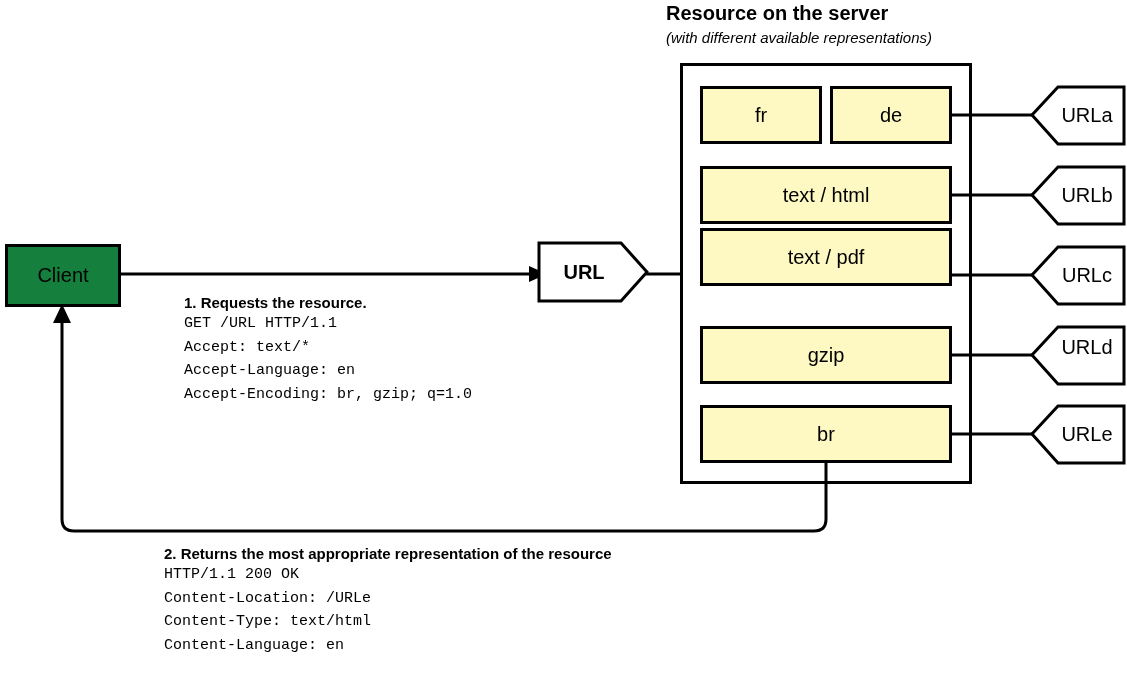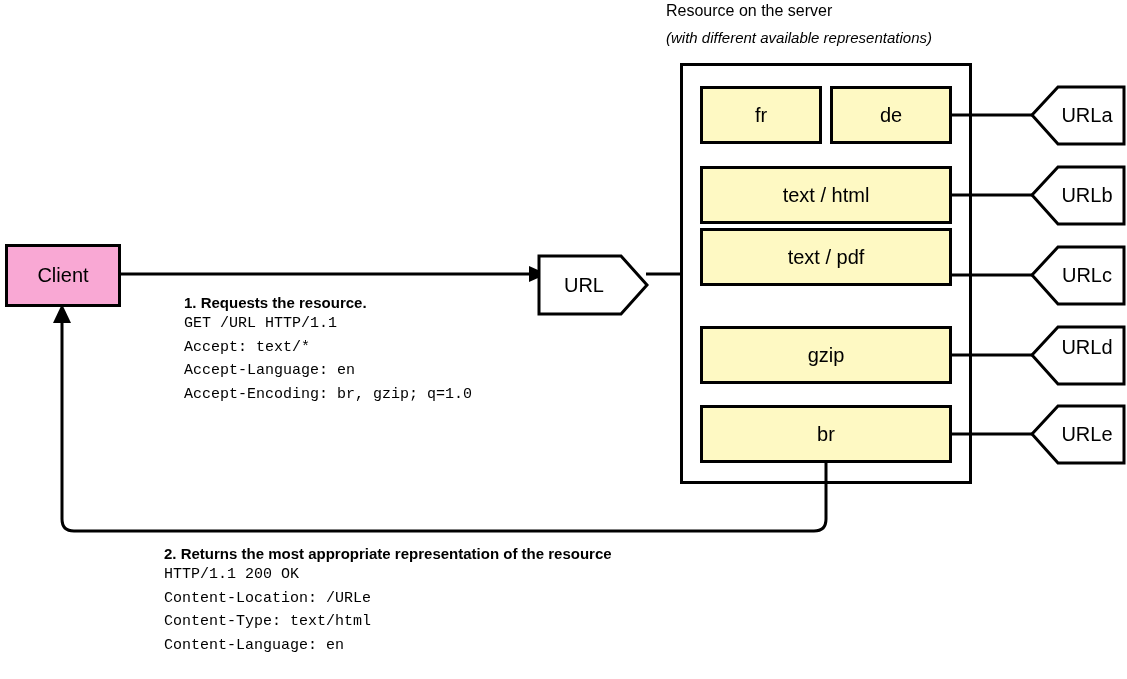--- a/index.html
+++ b/index.html
@@ -10,36 +10,36 @@
     color:#000000;
     position:relative;
     overflow:hidden;
   }
   .canvas{position:absolute;left:0;top:0;width:1127px;height:679px;}
   svg.lines{position:absolute;left:0;top:0;width:1127px;height:679px;pointer-events:none;}
 
   
   .title{
     position:absolute;
-    font-weight:normal;
-    font-size:16px;
+    font-weight:bold;
+    font-size:20px;
     white-space:nowrap;
   }
   .subtitle{
     position:absolute;
     font-style:italic;
     font-size:15px;
     white-space:nowrap;
   }
 
   
   .box{
     position:absolute;
     border:3px solid #000;
-    background:#f9a8d4;
+    background:#15803d;
     box-sizing:border-box;
     display:flex;
     align-items:center;
     justify-content:center;
     font-size:20px;
   }
   .server-box{
     position:absolute;
     border:3px solid #000;
     background:transparent;
@@ -109,21 +109,21 @@
     </g>
 
     <polygon points="547,274 529,266 529,282" fill="#000"></polygon>
     <polygon points="62,304 53,323 71,323" fill="#000"></polygon>
   </svg>
 
   <div class="box" style="left:5px;top:244px;width:116px;height:63px;">
     <span>Client</span>
   </div>
 
-  <div class="pent right" style="left:537px;top:254px;width:112px;height:62px;">
+  <div class="pent right" style="left:537px;top:241px;width:112px;height:62px;font-weight:bold;">
     <svg width="112" height="62" viewBox="0 0 112 62" xmlns="http://www.w3.org/2000/svg">
       <polygon points="2,2 84,2 110,31 84,60 2,60" fill="#fff" stroke="#000" stroke-width="3"></polygon>
     </svg>
     <span>URL</span>
   </div>
 
   <div class="server-box" style="left:680px;top:63px;width:292px;height:421px;"></div>
 
   <div class="rep" style="left:700px;top:86px;width:122px;height:58px;">
     <span>fr</span>

